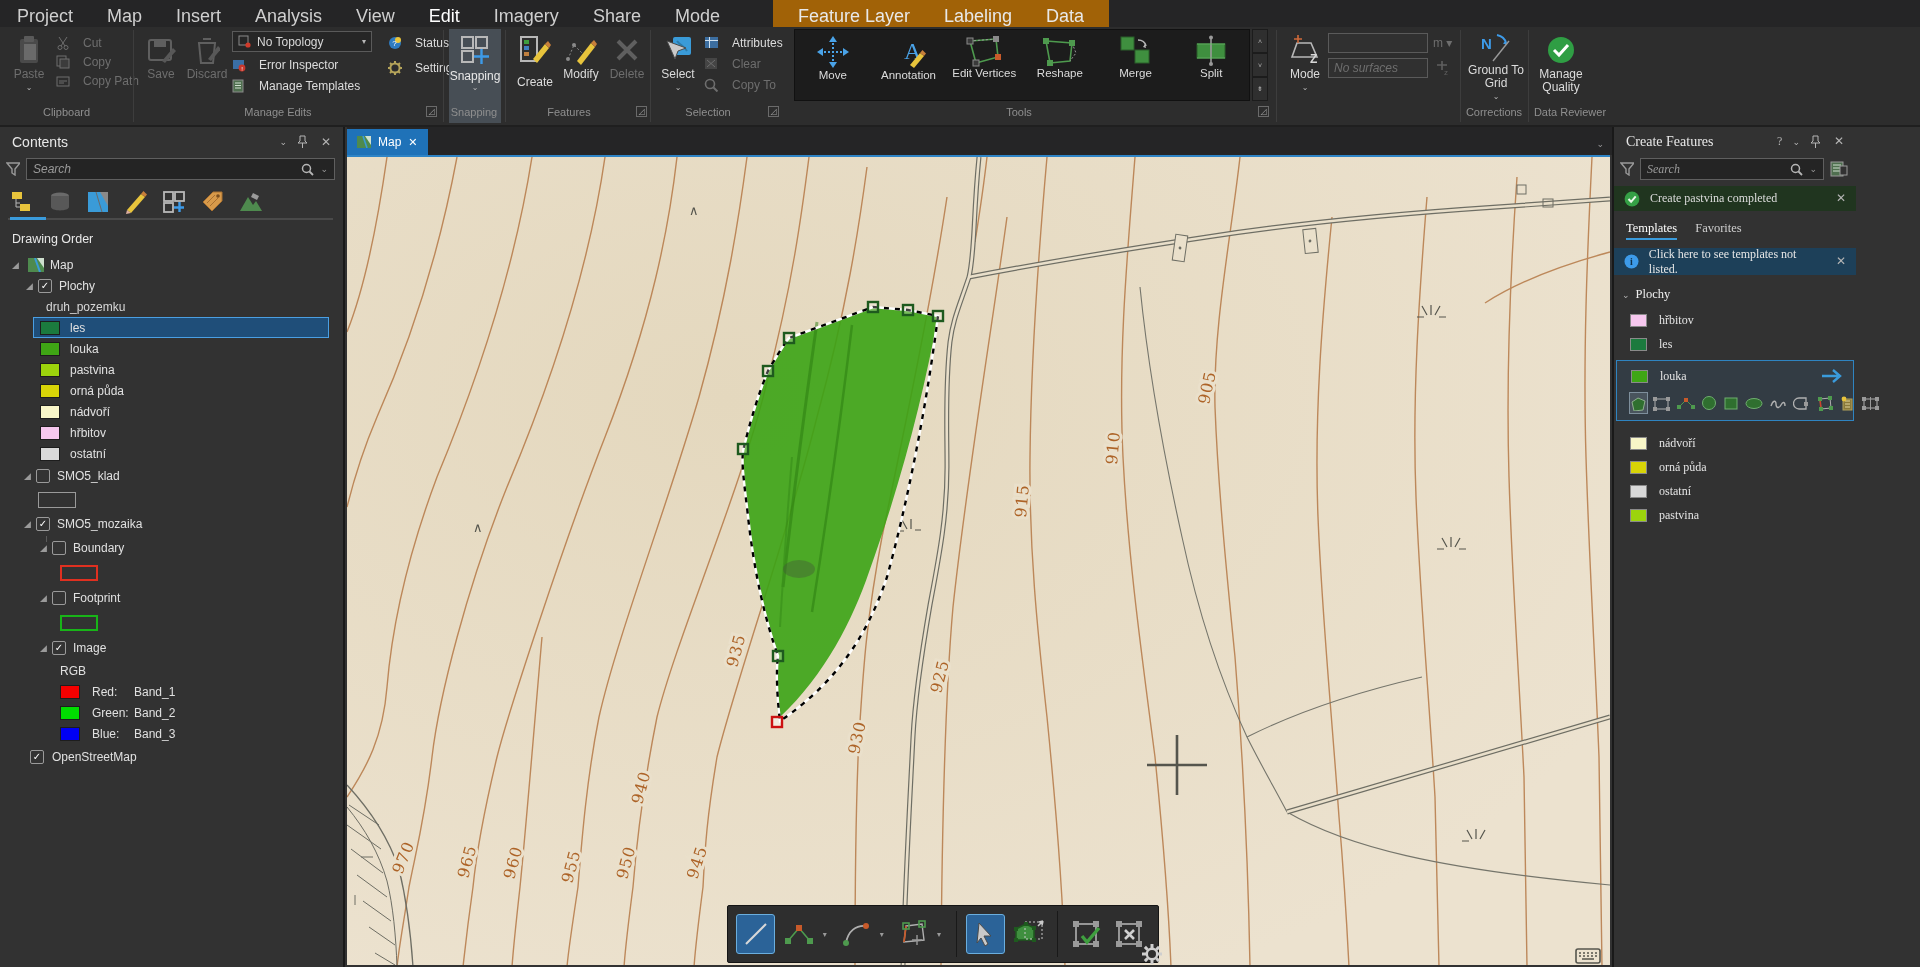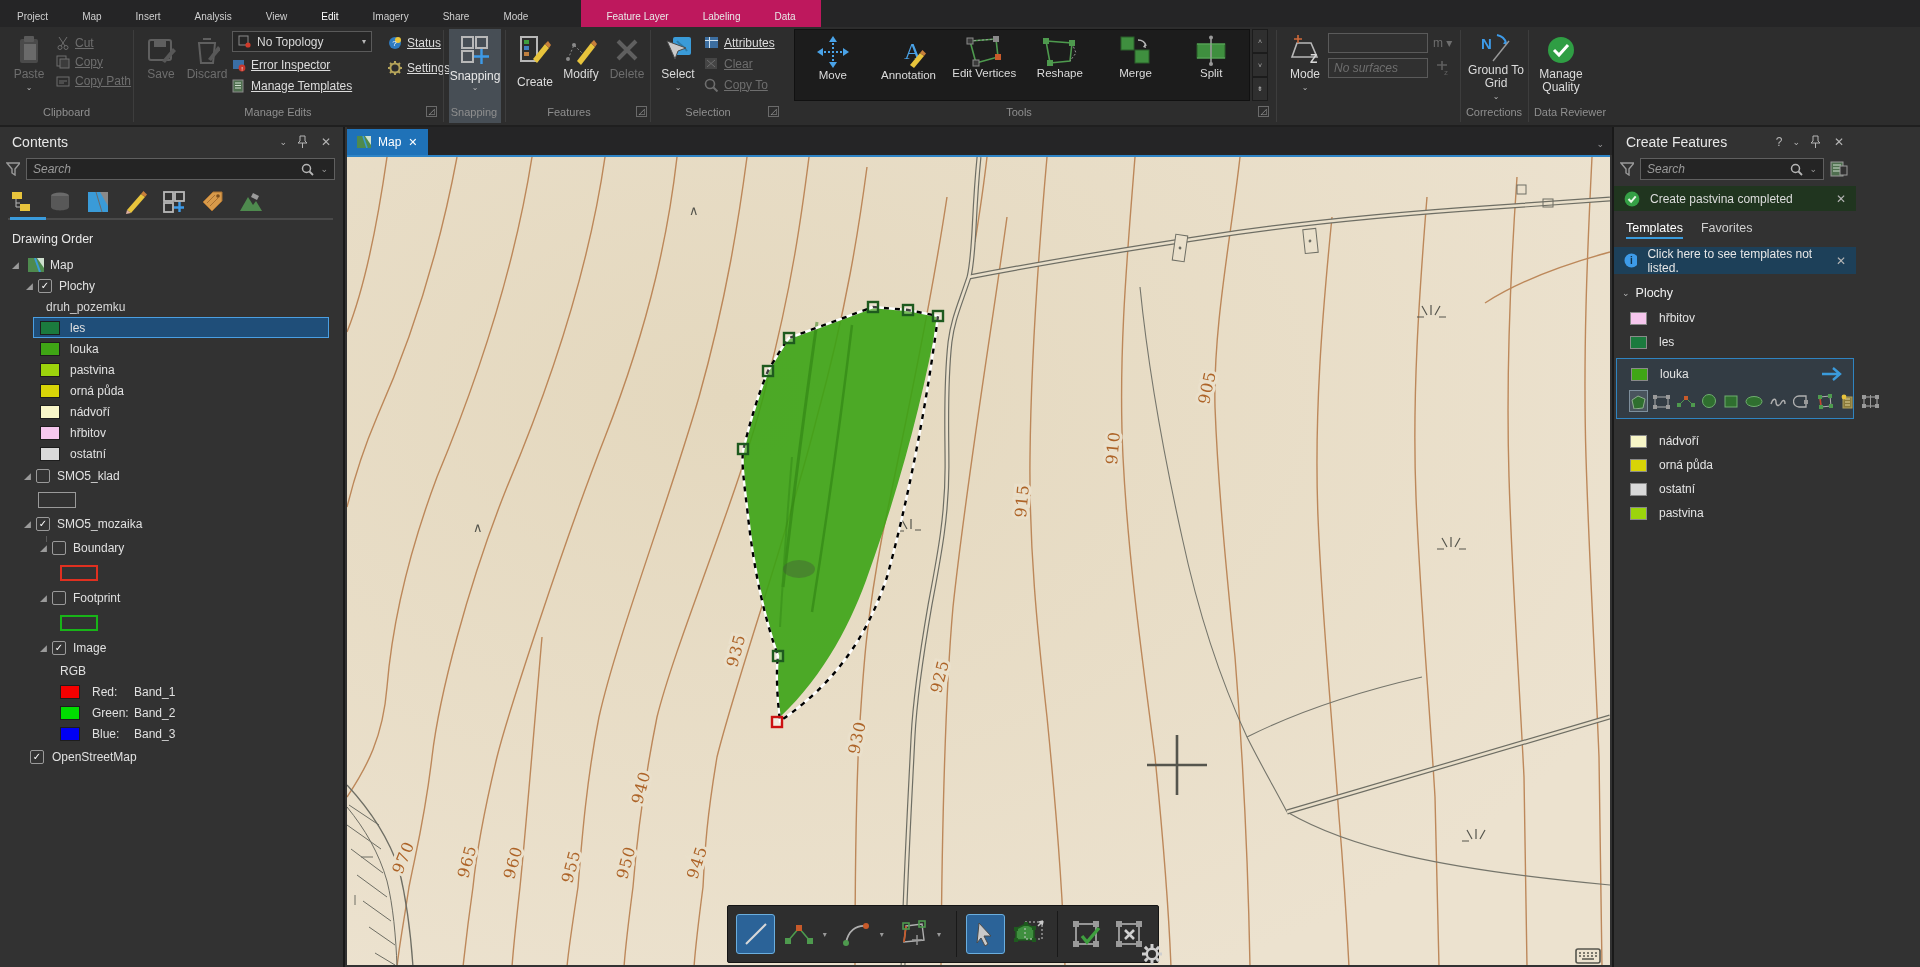--- a/index.html
+++ b/index.html
@@ -2,48 +2,48 @@
 <html><head>
 <meta charset="utf-8">
 <style>
   * { margin:0; padding:0; box-sizing:border-box; }
   html,body { width:1920px; height:967px; background:#2b2b2b; overflow:hidden;
               font-family:"Liberation Sans", sans-serif; -webkit-font-smoothing:antialiased; }
   #app { position:relative; width:1920px; height:967px; background:#323232; font-size:12px; color:#dcdcdc; }
 
   
   #menubar { position:absolute; left:0; top:0; width:1920px; height:27px; background:#252526; display:flex; align-items:stretch; }
-  .mtab { padding:16px 17px; display:flex; align-items:center; color:#cfcfcf; font-size:10px; position:relative; cursor:default; }
+  .mtab { padding:16px 17px; display:flex; align-items:center; color:#cfcfcf; font-size:18px; position:relative; cursor:default; }
   .mtab.active { color:#ffffff; }
   .mtab.active::after { content:""; position:absolute; left:14px; right:14px; bottom:1px; height:3px; background:#2e9bd6; }
-  #ctxtabs { margin-left:36px; background:#be185d; display:flex; align-items:stretch; padding:0 8px;justify-content:center; }
+  #ctxtabs { margin-left:36px; background:#a16207; display:flex; align-items:stretch; padding:0 8px;justify-content:center; }
   #ctxtabs .mtab { color:#e8e8e8; }
 
   
   #ribbon { position:absolute; left:0; top:27px; width:1920px; height:100px; background:#2d2d2d; border-bottom:2px solid #1f1f1f; }
   .rsep { position:absolute; top:3px; bottom:3px; width:1px; background:#3d3d3d; }
   .rbig { position:absolute; top:2px; width:46px; height:74px; display:flex; flex-direction:column; align-items:center; color:#dcdcdc; font-size:12px; text-align:center; line-height:13px; cursor:default; }
   .rbig .ric { height:36px; display:flex; align-items:center; justify-content:center; margin-top:3px; }
   .rbig.dis { color:#6e6e6e; }
-  .rsmall { display:flex; align-items:center; gap:5px; font-size:12px; height:19px; color:#dcdcdc; white-space:nowrap; cursor:default;text-decoration:underline; }
+  .rsmall { display:flex; align-items:center; gap:13px; font-size:12px; height:19px; color:#dcdcdc; white-space:nowrap; cursor:default; }
   .rsmall.dis { color:#6e6e6e; }
   .chev { font-size:8px; color:#b8b8b8; }
   .glabels { position:absolute; left:0; top:73px; width:1920px; height:25px; font-size:11px; color:#8f8f8f; }
   .glab { position:absolute; top:6px; text-align:center; }
   .launcher { position:absolute; top:6px; width:11px; height:11px; border:1px solid #6a6a6a; color:#9a9a9a; font-size:8px; line-height:9px; text-align:center; }
   .gallery { position:absolute; left:794px; top:2px; width:456px; height:72px; background:#1c1c1c; border:1px solid #111; display:flex; align-items:stretch; }
   .gitem { width:76px; display:flex; flex-direction:column; align-items:center; color:#dcdcdc; font-size:11.5px; line-height:12px; text-align:center; padding-top:5px; cursor:default; }
   .gscroll { position:absolute; left:1252px; top:2px; width:16px; height:72px; display:flex; flex-direction:column; }
   .gscroll div { flex:1; background:#2f2f2f; border:1px solid #1c1c1c; color:#aaa; font-size:7px; display:flex; align-items:center; justify-content:center; }
   .ribox { background:#262626; border:1px solid #5a5a5a; color:#d8d8d8; font-size:12px; display:flex; align-items:center; padding:0 5px; }
   .snapbtn { position:absolute; left:449px; top:2px; width:52px; height:94px; background:#474e55; display:flex; flex-direction:column; align-items:center; color:#e8e8e8; }
 
   
   #left-panel  { position:absolute; left:0; top:127px; width:345px; height:840px; background:#323232; border-right:2px solid #191919; }
-  #right-panel { position:absolute; left:1612px; top:127px; width:244px; height:840px; background:#323232; border-left:2px solid #191919; }
+  #right-panel { position:absolute; left:1612px; top:127px; width:244px; height:840px; background:#323232; border-left:2px solid #191919;font-family:Liberation Serif, serif; }
   .phead { height:29px; display:flex; align-items:center; padding:0 12px; font-size:14px; color:#e8e8e8; }
   .phicons { margin-left:auto; display:flex; gap:10px; color:#b5b5b5; font-size:12px; align-items:center; }
   .srow { display:flex; align-items:center; padding:2px 8px 2px 6px; gap:6px; }
   .sbox { flex:1; height:22px; background:#242424; border:1px solid #5f5f5f; display:flex; align-items:center; padding:0 6px; gap:6px; }
   .sbox .ph { color:#9a9a9a; font-style:italic; font-size:12px; flex:1; }
   .funnel { width:14px; height:14px; }
 
   
   .trow { display:flex; align-items:center; height:21px; font-size:12px; color:#e0e0e0; position:relative; }
   .exp { color:#9a9a9a; font-size:9px; width:12px; display:inline-block; }

